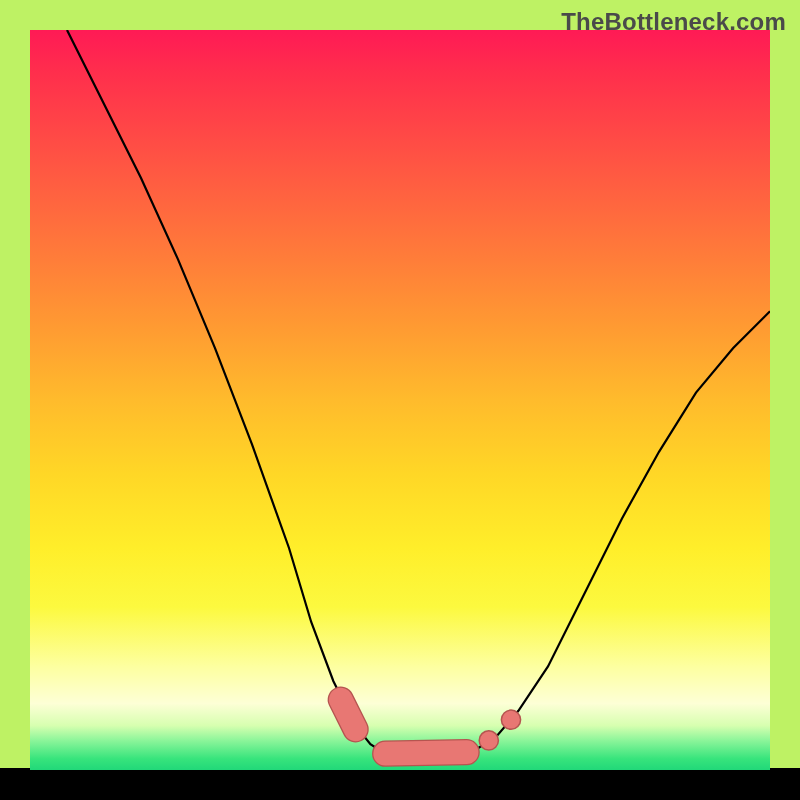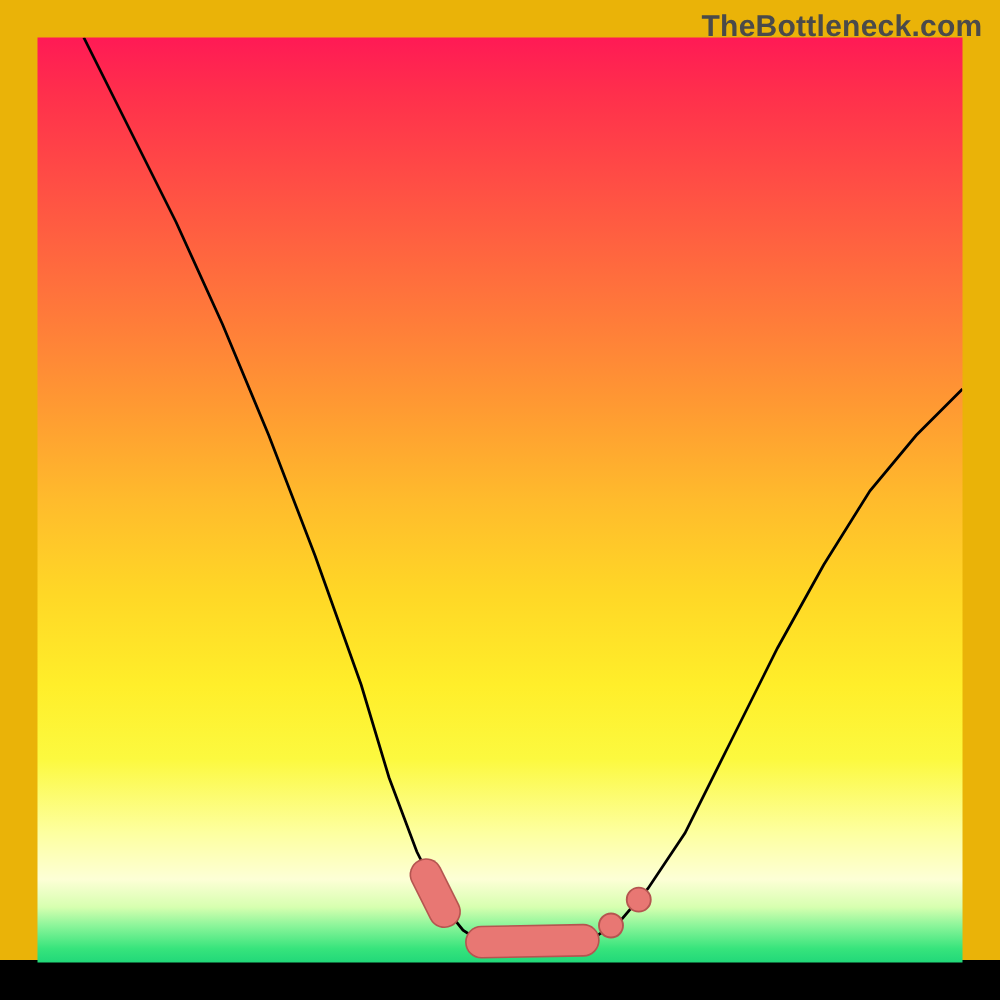--- a/index.html
+++ b/index.html
@@ -8,21 +8,21 @@
     width: 800px;
     height: 800px;
     background: #000;
     overflow: hidden;
     font-family: Arial, Helvetica, sans-serif;
   }
   .frame {
     position: relative;
     width: 800px;
     height: 768px;
-    background: #eab308;
+    background: #bef264;
   }
   .watermark {
     position: absolute;
     top: 8px;
     right: 14px;
     color: #4a4a4a;
     font-size: 24px;
     font-weight: 600;
     letter-spacing: 0.2px;
     z-index: 50;

